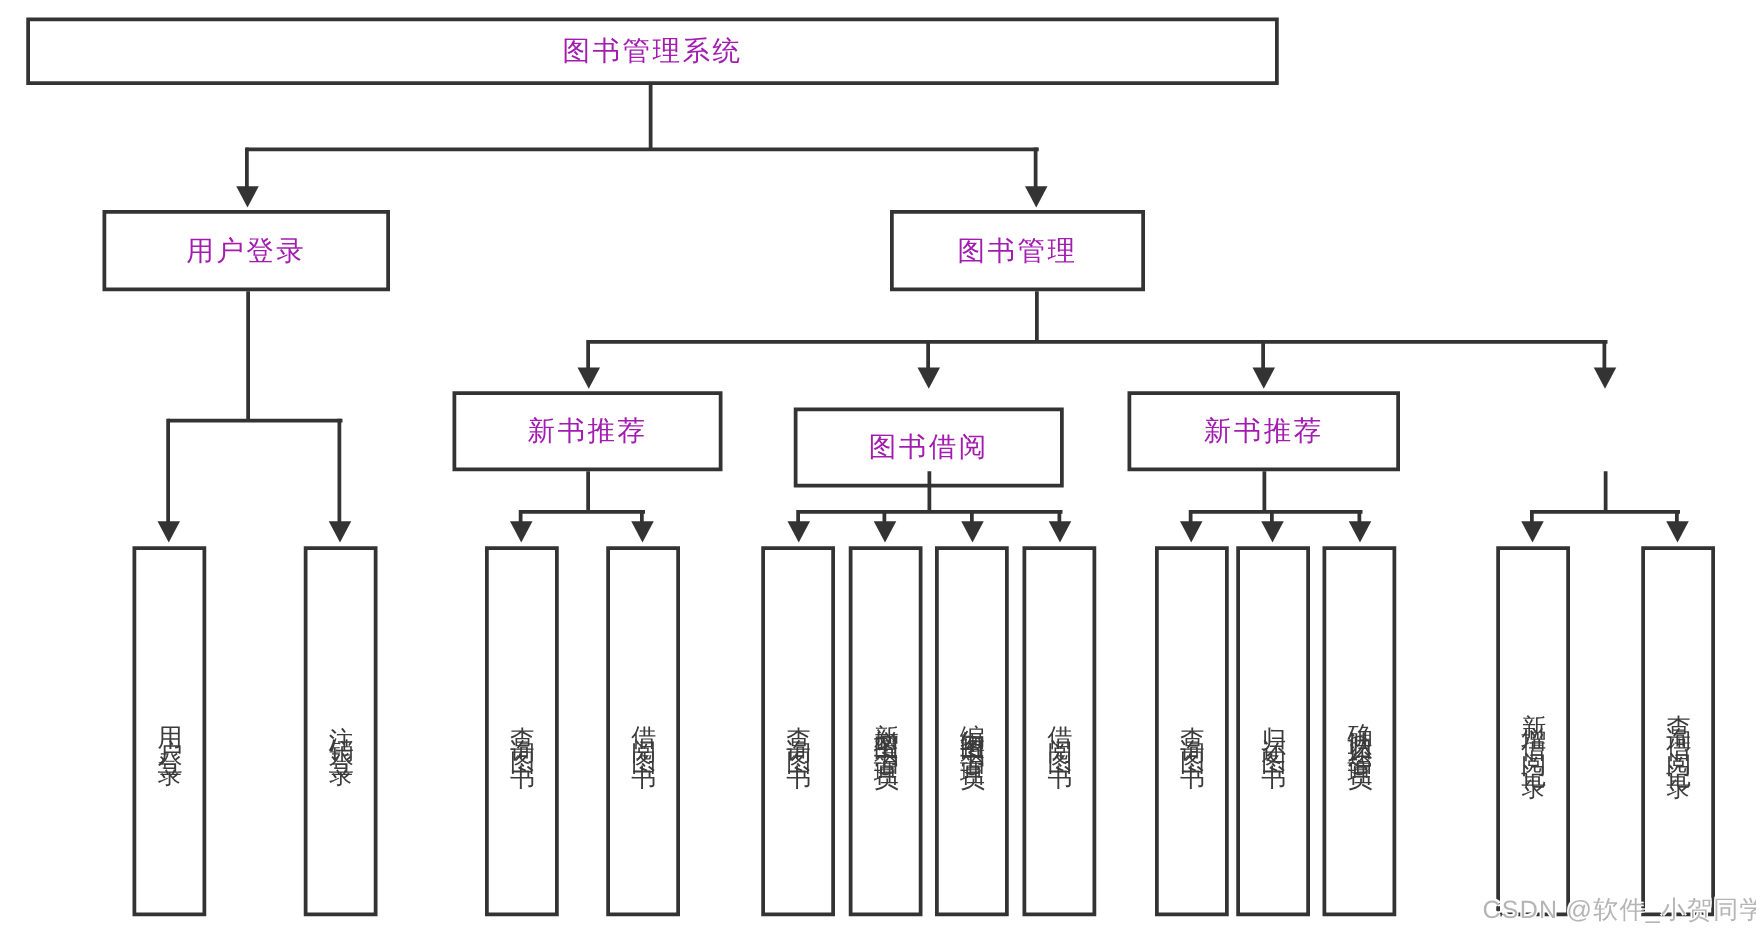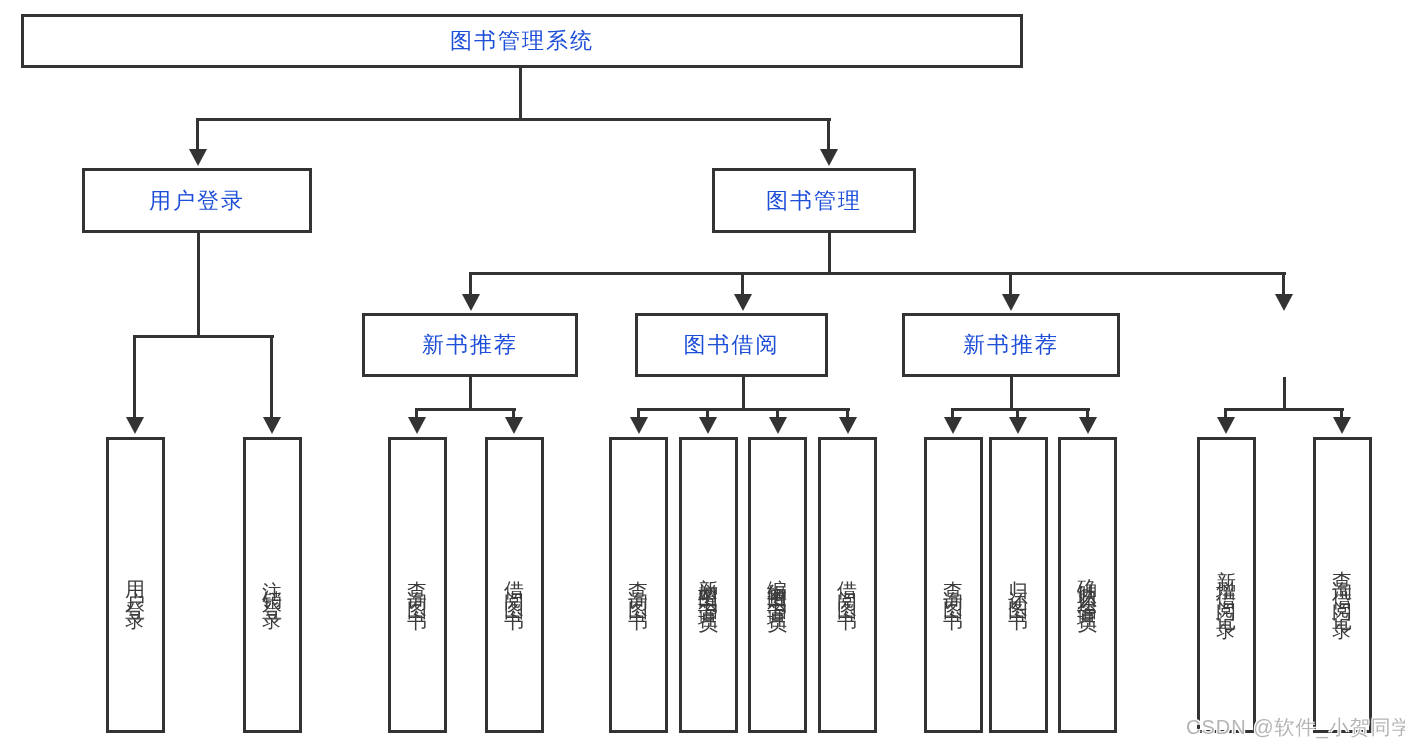--- a/index.html
+++ b/index.html
@@ -12,21 +12,21 @@
   }
   .node{
     position:absolute;
     box-sizing:border-box;
     border:3px solid #333333;
     background:#ffffff;
     display:flex;align-items:center;justify-content:center;
   }
   .lbl{
     font-size:22px;
-    color:#1d4ed8;
+    color:#a21caf;
     letter-spacing:2px;
     white-space:nowrap;
   }
   .vlbl{
     writing-mode:vertical-rl;
     text-orientation:mixed;
     font-size:20px;
     color:#3b3b3b;
     letter-spacing:10px;
     line-height:1;
@@ -109,21 +109,21 @@
       <i class="head"></i>
     </div>
   <div class="arrow" style="left:1275px;top:272px;height:39px">
       <i class="shaft"></i>
       <i class="head"></i>
     </div>
 
   <div class="node" style="left:362px;top:313px;width:216px;height:64px">
     <span class="lbl">新书推荐</span>
   </div>
-  <div class="node" style="left:635px;top:313px;width:193px;height:64px">
+  <div class="node" style="left:635px;top:326px;width:216px;height:64px">
     <span class="lbl">图书借阅</span>
   </div>
   <div class="node" style="left:902px;top:313px;width:218px;height:64px">
     <span class="lbl">新书推荐</span>
   </div>
 
   <div class="vline" style="left:469px;top:377px;height:33px"></div>
   <div class="hline" style="left:416px;top:408px;width:100px"></div>
   <div class="arrow" style="left:408px;top:408px;height:26px">
       <i class="shaft"></i>

